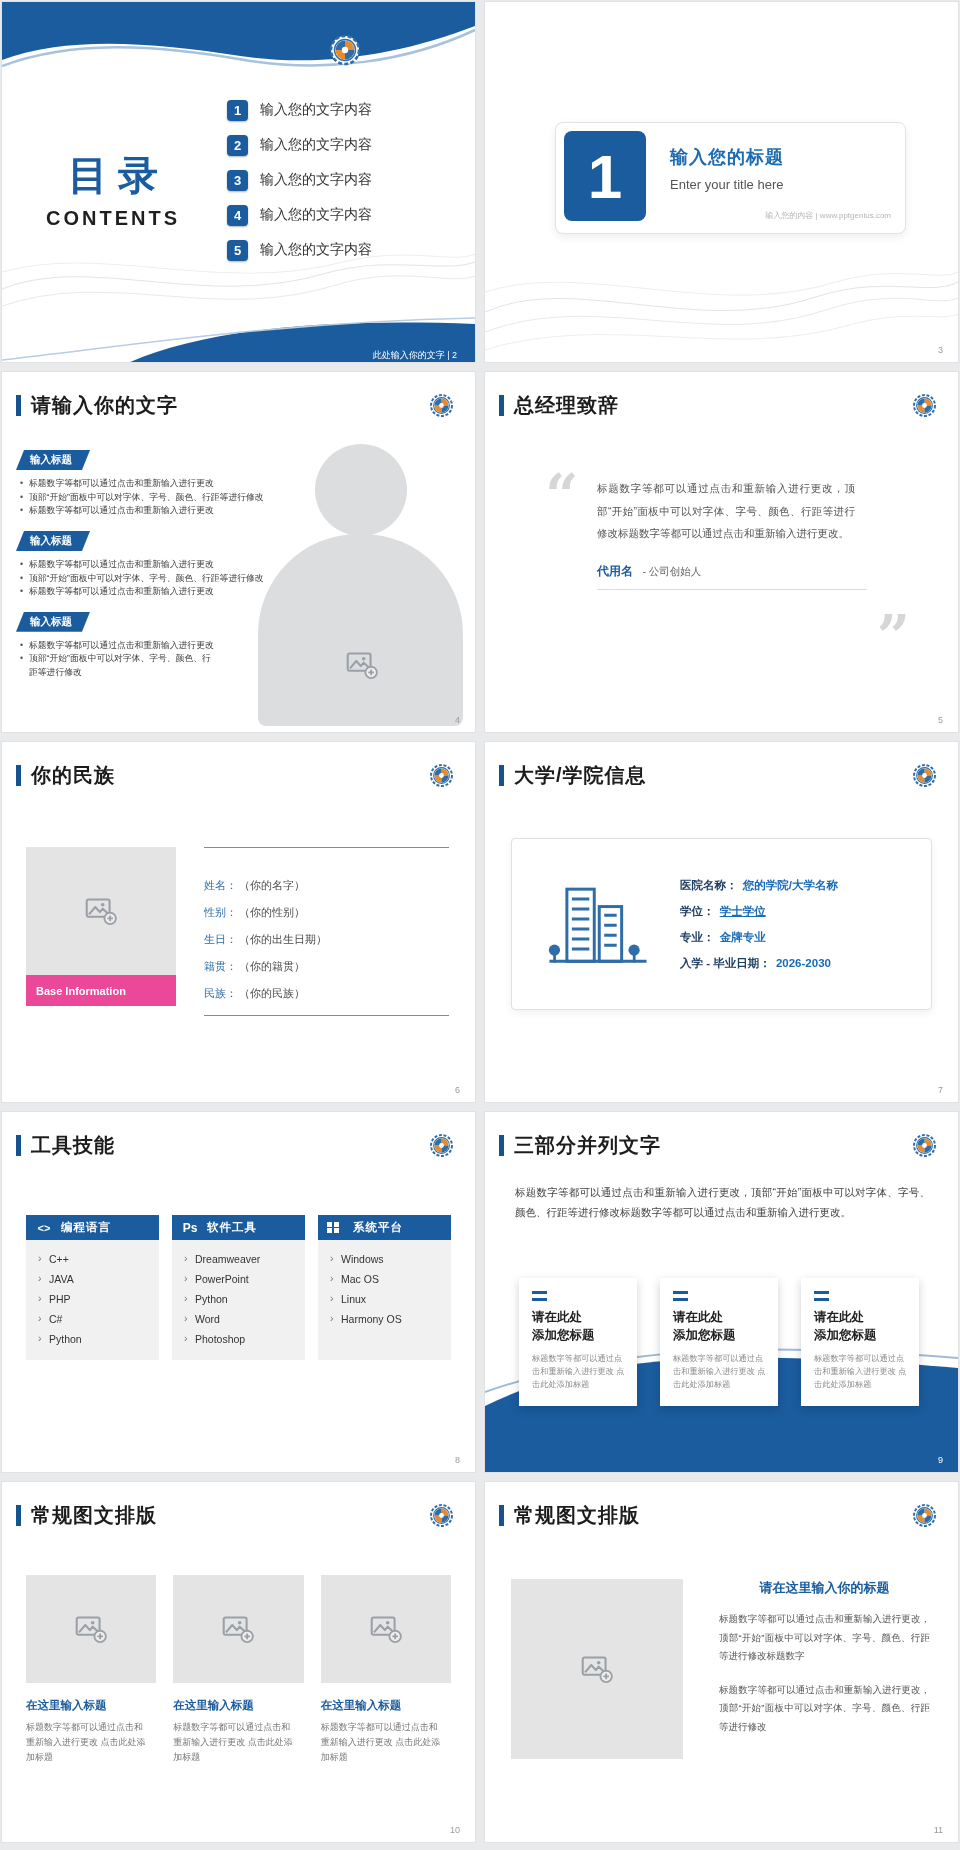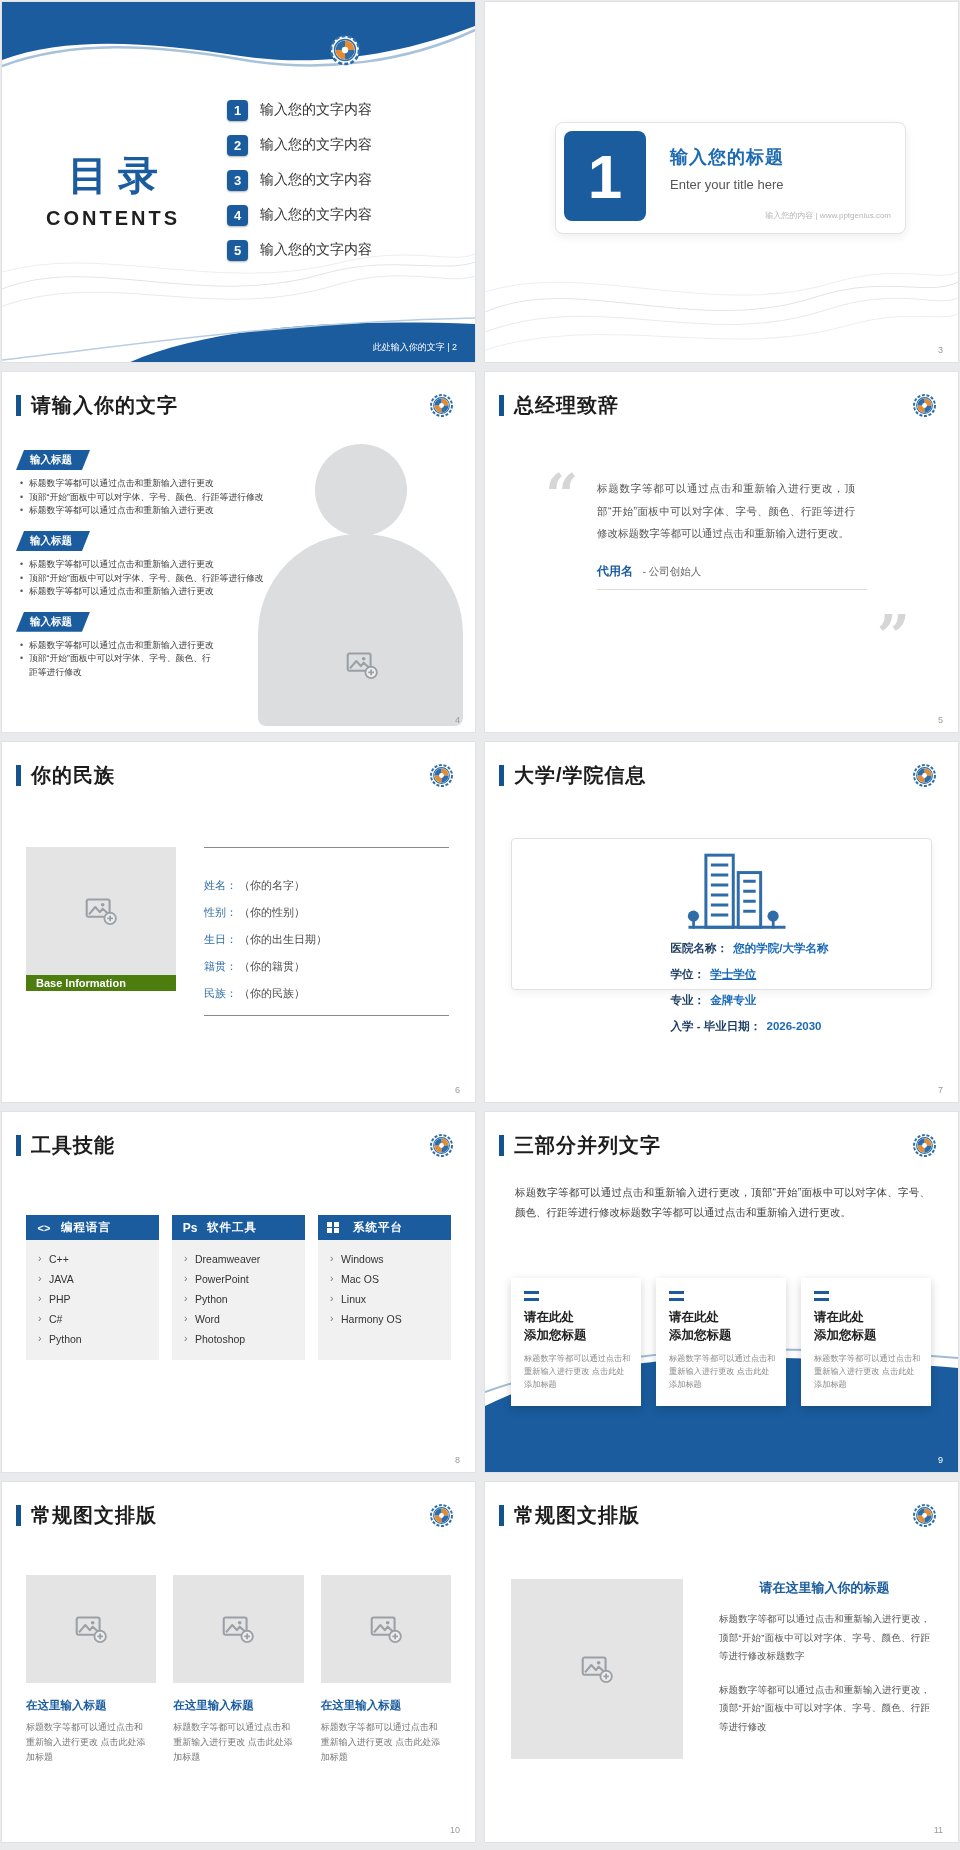--- a/index.html
+++ b/index.html
@@ -28,21 +28,21 @@
   .mesh-toc { bottom:36px; height:92px; }
   .toc-title { position:absolute; left:44px; top:146px; text-align:center; z-index:2; }
   .toc-cn { font-size:40px; font-weight:bold; color:#1a5c9e; letter-spacing:10px; padding-left:10px; }
   .toc-en { font-size:20px; font-weight:bold; color:#1f1f1f; letter-spacing:3px; margin-top:4px; }
   .toc-list { position:absolute; left:225px; top:97px; list-style:none; z-index:2; }
   .toc-item { display:flex; align-items:center; height:22px; margin-bottom:13px; }
   .toc-num { width:21px; height:21px; background:#1a5c9e; border-radius:4px; color:#fff; font-weight:bold;
              font-size:13px; display:flex; align-items:center; justify-content:center;
              box-shadow:0 1px 2px rgba(0,0,0,.3); }
   .toc-label { margin-left:12px; font-size:14px; color:#333; }
-  .toc-footer { position:absolute; right:18px; bottom:8px; color:#fff; font-size:9px; z-index:2;padding-left:34px; }
+  .toc-footer { position:absolute; right:18px; bottom:0; color:#fff; font-size:9px; z-index:2;padding-left:34px; }
 
   
   .mesh-sec { bottom:0; height:120px; }
   .sec-card { position:absolute; left:70px; right:52px; top:120px; height:112px; background:#fff;
               border:1px solid #e3e3e6; border-radius:8px; box-shadow:0 3px 10px rgba(0,0,0,.07);
               padding:8px; display:flex; z-index:2; }
   .sec-num { width:82px; height:90px; background:#1a5c9e; border-radius:8px; color:#fff; font-size:62px;
              font-weight:bold; display:flex; align-items:center; justify-content:center; }
   .sec-text { flex:1; padding:14px 6px 0 24px; position:relative; }
   .sec-title { font-size:18px; font-weight:bold; color:#1d6bb1; letter-spacing:1px; }
@@ -77,34 +77,34 @@
   .q-text { font-size:10.5px; color:#555; line-height:2.15; text-align:justify; }
   .q-author { margin-top:16px; }
   .q-name { font-size:12px; font-weight:bold; color:#1a5c9e; }
   .q-role { font-size:10.5px; color:#666; margin-left:5px; }
   .q-rule { border-bottom:1px solid #dcdcdc; margin-top:9px; width:270px; }
 
   
   .basic-body { display:flex; padding:58px 26px 0 24px; }
   .ph-card { width:150px; }
   .ph-area { display:flex; align-items:center; justify-content:center; height:128px; background:#e4e4e5; }
-  .ph-cap { height:16px; background:#4d7c0f; color:#fff; font-size:11px; font-weight:bold;
+  .ph-cap { height:31px; background:#ec4899; color:#fff; font-size:11px; font-weight:bold;
             display:flex; align-items:center; padding-left:10px; }
   .fields { flex:1; margin-left:28px; }
   .frule { border-top:1px solid #8a8a8a; }
   .frule.top { margin-bottom:30px; }
   .frow { display:flex; font-size:11px; margin-bottom:12px; }
   .frow dt { color:#2e6da8; }
   .frow dd { color:#4a4a4a; margin-left:2px; }
   .frule.bot { margin-top:14px; }
 
   
-  .col-card { position:absolute; left:26px; right:26px; top:96px; height:152px; background:#fff;
+  .col-card { position:absolute; left:26px; right:26px; top:96px; height:172px; background:#fff;
               border:1px solid #e0e0e3; border-radius:4px; box-shadow:0 3px 8px rgba(0,0,0,.06);
-              display:flex; align-items:center; padding-left:30px;flex-direction:column; }
+              display:flex; align-items:center; padding-left:30px; }
   .bldg { width:112px; height:102px; flex:0 0 auto; }
   .col-fields { margin-left:26px; }
   .crow { margin-bottom:11px; font-size:11.5px; }
   .crow:last-child { margin-bottom:0; }
   .clabel { color:#1f3e63; font-weight:bold; }
   .cvalue { color:#1a6ab8; font-weight:bold; margin-left:2px; }
   .cvalue.u { text-decoration:underline; }
 
   
   .skills-row { display:flex; gap:13px; margin:56px 24px 0 24px; }
@@ -116,21 +116,21 @@
   .skill-list { list-style:none; background:#f1f1f2; padding:9px 0; height:120px; }
   .skill-list li { font-size:10.5px; color:#333; padding:4px 8px 4px 23px; position:relative; }
   .skill-list li::before { content:"\203A"; position:absolute; left:12px; top:3px; color:#777; }
   .win-icon { display:grid; grid-template-columns:5px 5px; grid-template-rows:5px 5px; gap:1.5px; }
   .win-icon span { background:#fff; }
 
   
   .three-intro { margin:24px 28px 0 30px; font-size:10.5px; color:#444; line-height:1.9; text-align:justify; }
   .three-wave { position:absolute; left:0; bottom:0; width:100%; height:138px; z-index:1; }
   .cards { position:absolute; left:26px; top:166px; display:flex; gap:15px; z-index:2; }
-  .tcard { width:130px; background:#fff; box-shadow:0 3px 9px rgba(0,0,0,.18); padding:13px 10px 15px 13px; }
+  .tcard { width:118px; background:#fff; box-shadow:0 3px 9px rgba(0,0,0,.18); padding:13px 10px 15px 13px;margin-left:8px; }
   .tmark { display:block; width:15px; height:10px; border-top:3px solid #1a5c9e; border-bottom:3px solid #1a5c9e;
            margin-bottom:8px; }
   .tcard-title span { display:block; font-size:12.5px; font-weight:bold; color:#222; line-height:1.4; }
   .tcard-text { margin-top:8px; font-size:8.2px; color:#8a8a8a; line-height:1.6; }
 
   
   .l3-row { display:flex; gap:17px; margin:46px 24px 0 24px; }
   .l3-col { width:137px; }
   .l3-box { display:flex; align-items:center; justify-content:center; height:108px; background:#e4e4e5; }
   .l3-cap { margin-top:15px; font-size:11.5px; font-weight:bold; color:#1a5c9e; }

